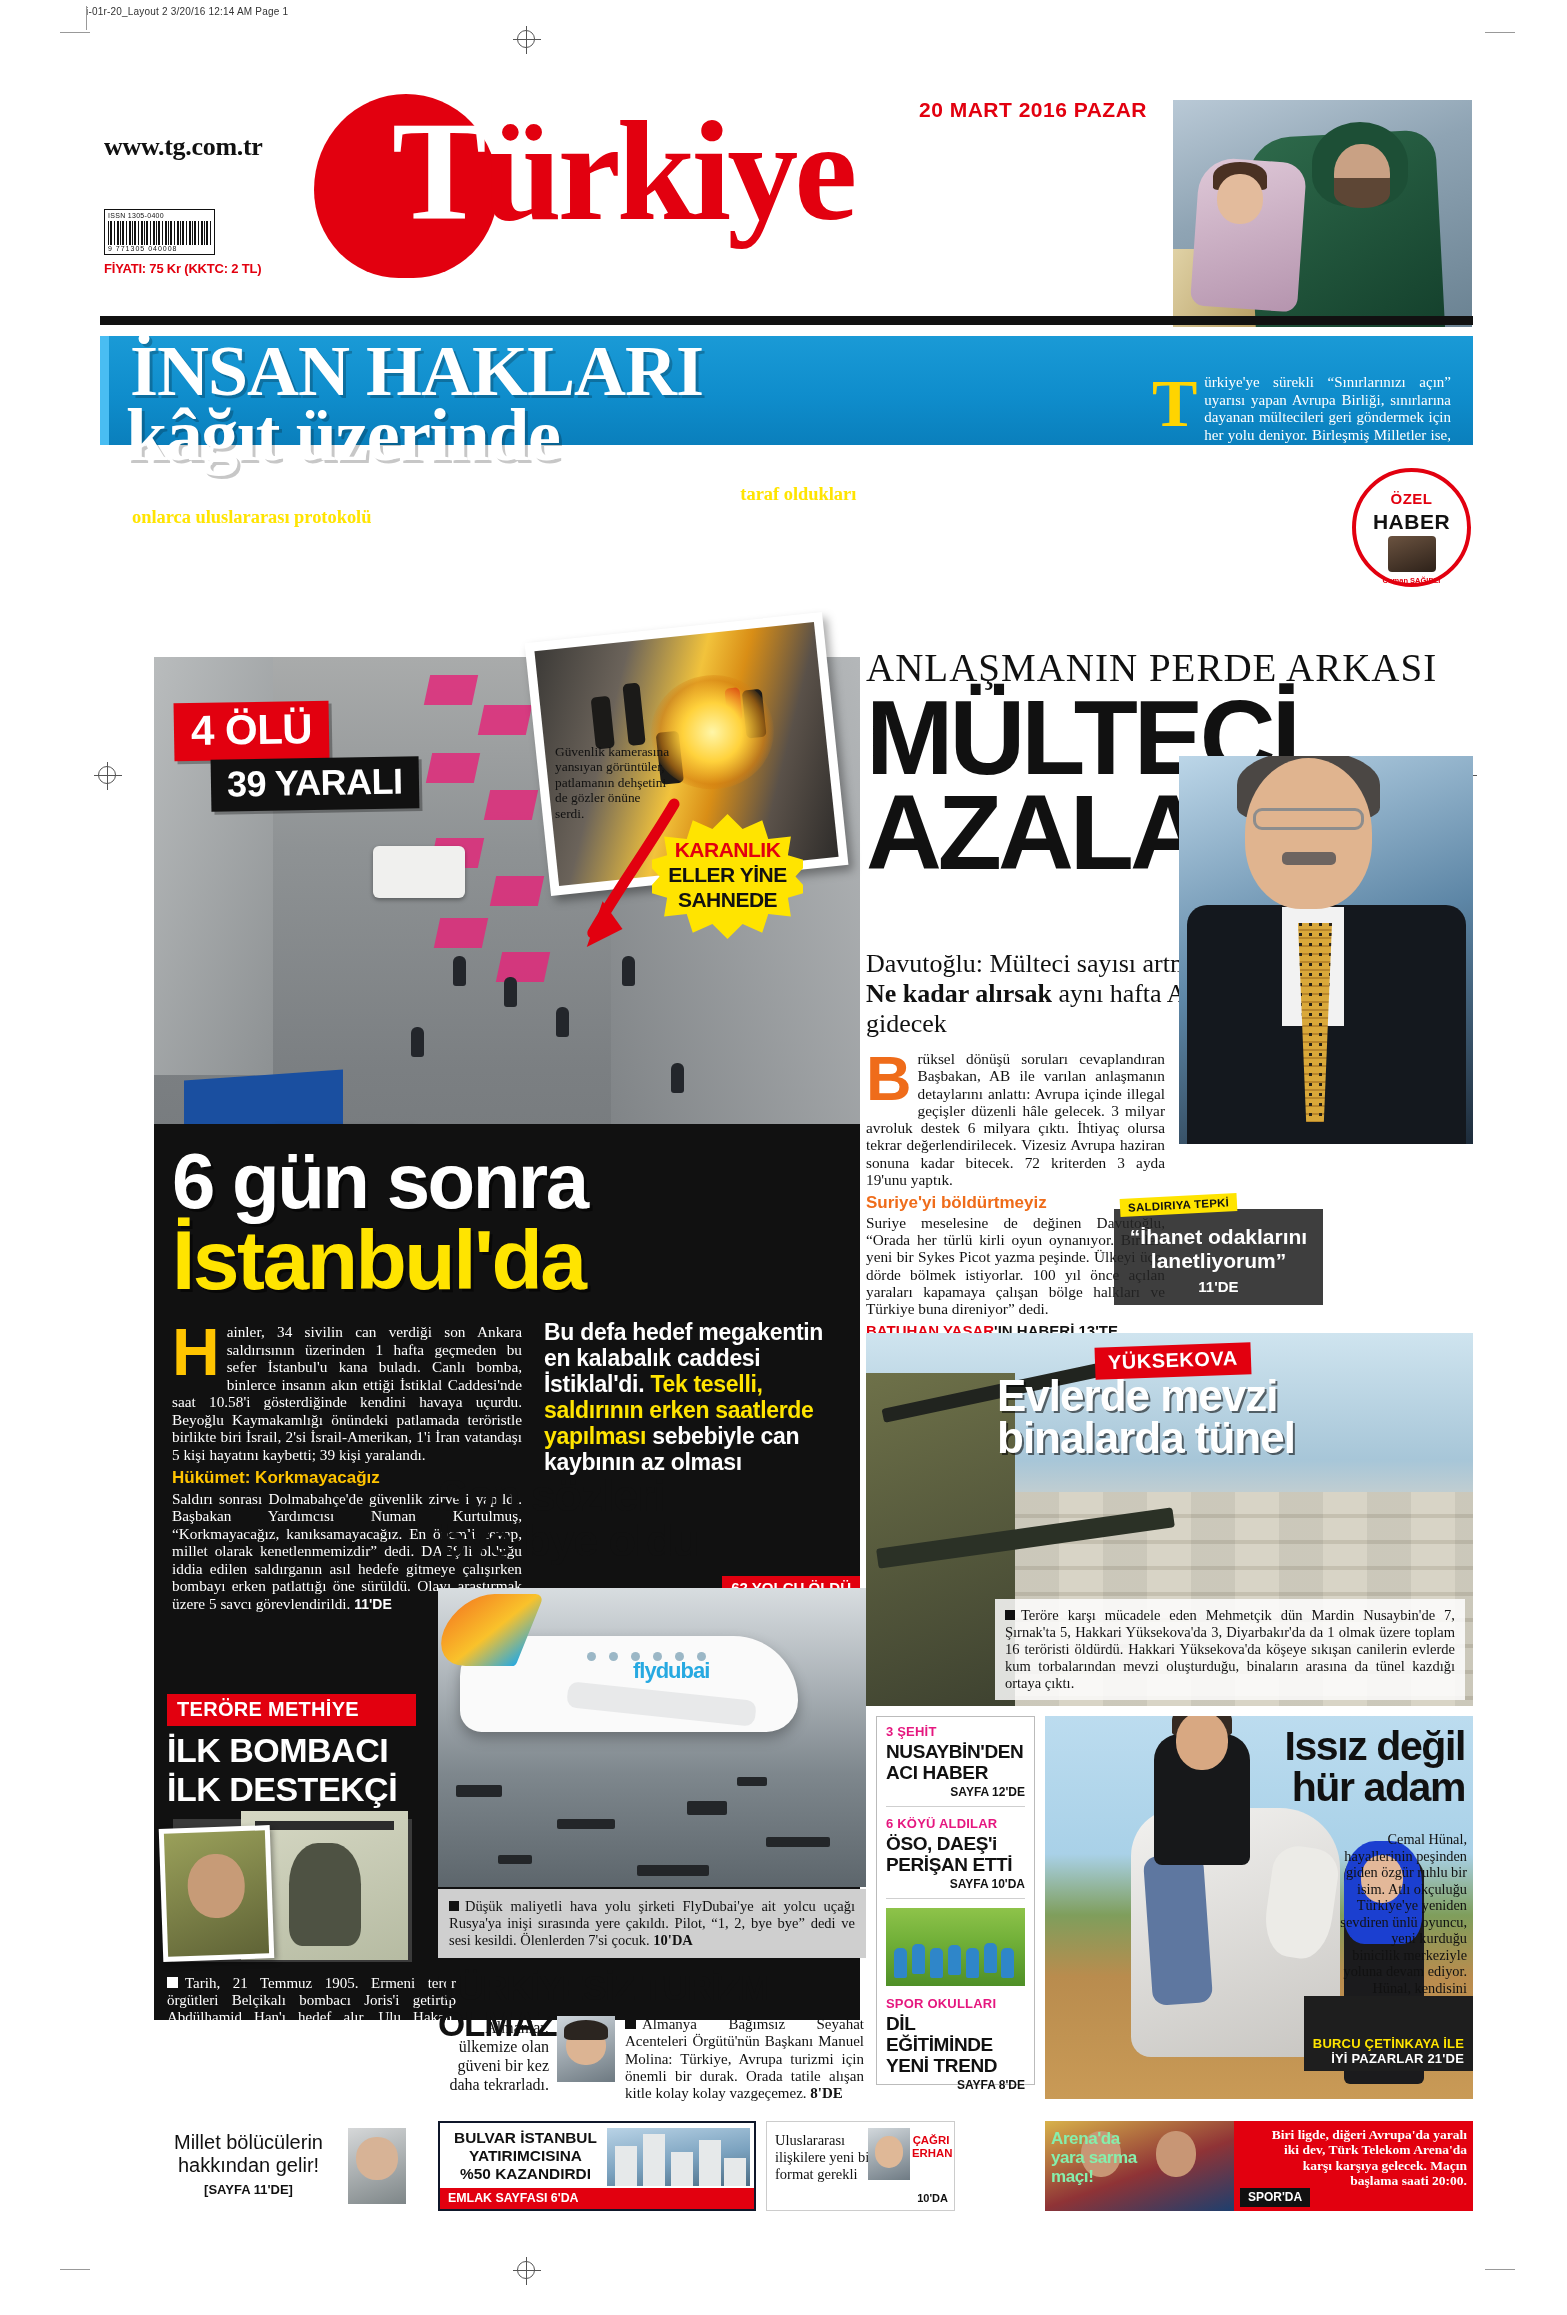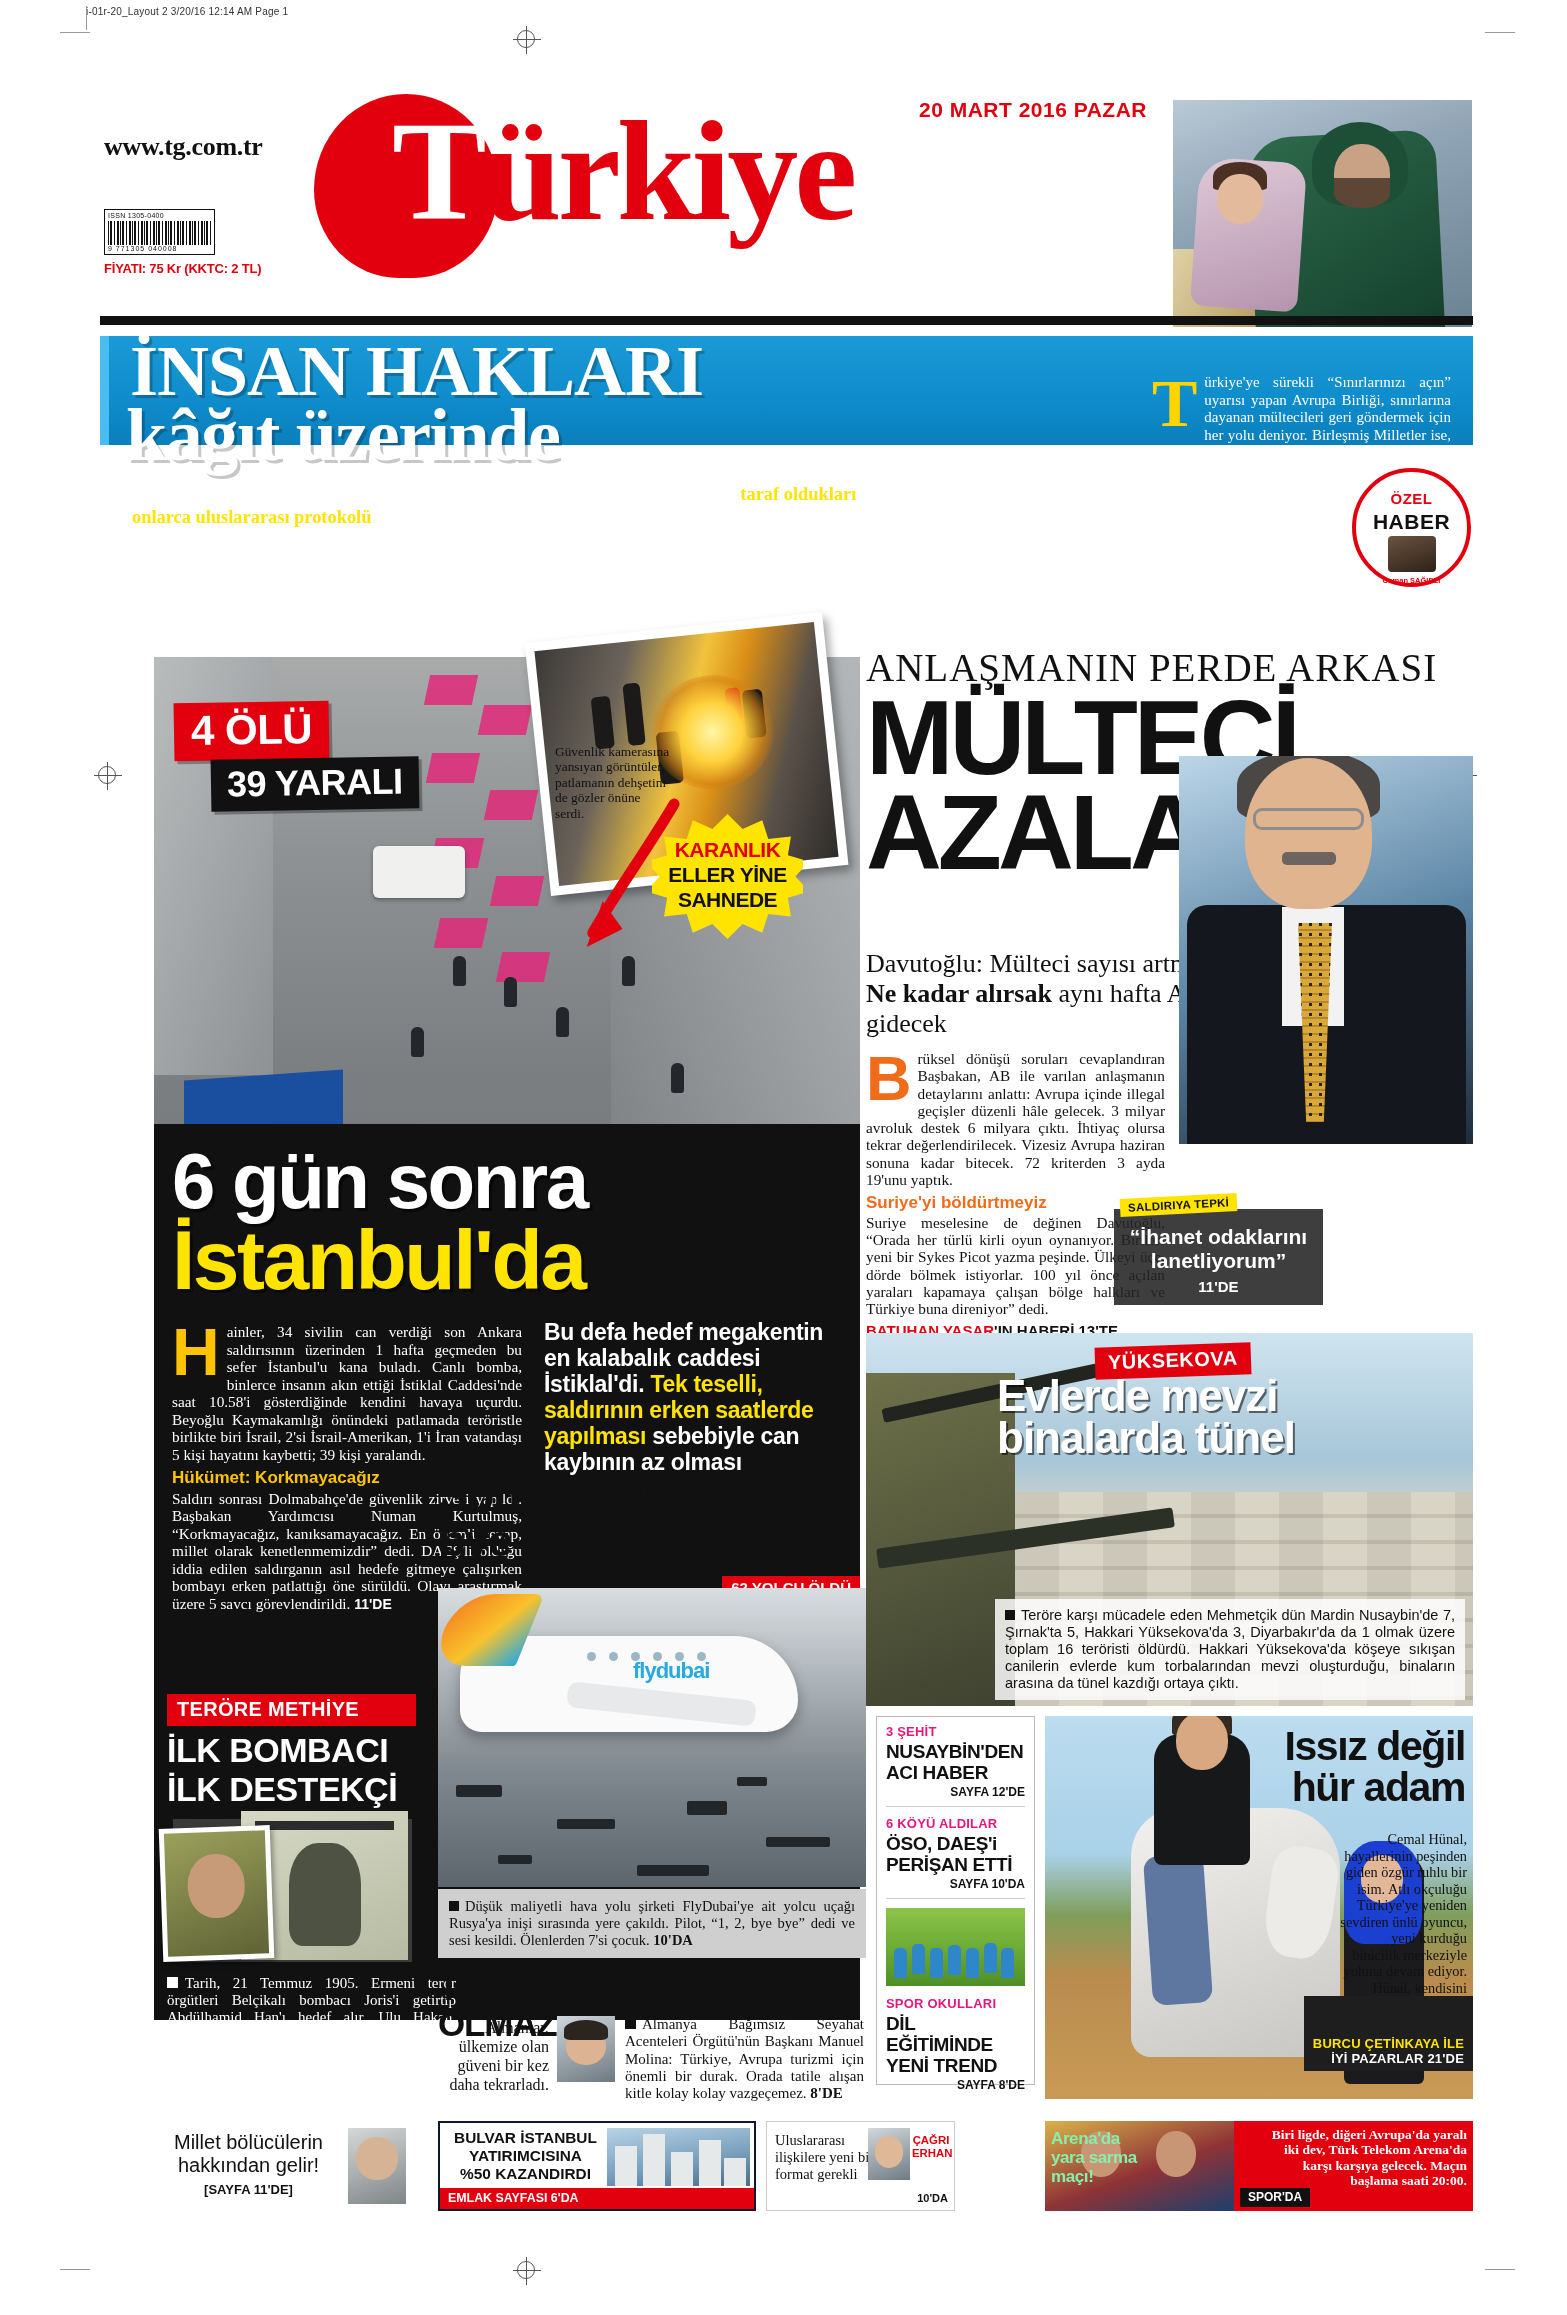--- a/index.html
+++ b/index.html
@@ -152,21 +152,21 @@
      background:repeating-linear-gradient(180deg,#d8d4c6 0 22px,#c5c0b0 22px 26px);}
   .yuk-sand::after{content:"";position:absolute;inset:0;background:repeating-linear-gradient(90deg,rgba(0,0,0,.06) 0 44px,transparent 44px 88px);}
   .yuk-sold{position:absolute;left:0;top:40px;width:149px;height:333px;background:linear-gradient(160deg,#6e7149,#3e4230);}
   .yuk-rifle{position:absolute;left:14px;top:48px;width:269px;height:14px;background:#21241f;transform:rotate(-12deg);border-radius:3px;}
   .yuk-rifle2{position:absolute;left:10px;top:195px;width:299px;height:20px;background:#2b3126;transform:rotate(-8deg);border-radius:3px;}
   .yuk-tag { position:absolute; left:229px; top:12px; background:#e2000f; color:#fff;
      font-family:"Liberation Sans",sans-serif; font-weight:700; font-size:20px; padding:4px 13px 5px; transform:rotate(-2deg); letter-spacing:0.5px;}
   .yuk-h { position:absolute; left:131px; top:42px; width:468px;
      font-family:"Liberation Sans",sans-serif; font-weight:700; font-size:44px; line-height:42px; color:#fff; letter-spacing:-1px; text-shadow:2px 2px 0 rgba(0,0,0,.55);}
   .yuk-cap { position:absolute; left:129px; right:8px; bottom:6px; background:rgba(255,255,255,.84); padding:8px 10px;
-     font-family:Liberation Sans, sans-serif; font-size:14.5px; line-height:17px; color:#111; text-align:justify;}
+     font-family:Liberation Serif, serif; font-size:14.5px; line-height:17px; color:#111; text-align:justify;}
   .sq { display:inline-block; width:10px; height:10px; background:#111; margin-right:6px; }
 
   
   .artblk { position:absolute; left:154px; top:1124px; width:706px; height:896px; background:#111; }
   .art-h1 { position:absolute; left:18px; top:20px; font-family:"Liberation Sans",sans-serif; font-weight:700;
      font-size:78px; line-height:74px; color:#fff; letter-spacing:-2.5px; text-shadow:3px 3px 0 rgba(0,0,0,.5);}
   .art-h2 { position:absolute; left:18px; top:96px; font-family:"Liberation Sans",sans-serif; font-weight:700;
      font-size:84px; line-height:80px; color:#ffe400; letter-spacing:-2.5px; text-shadow:3px 3px 0 rgba(0,0,0,.5);}
   .art-body { position:absolute; left:18px; top:199px; width:350px;
      font-family:"Liberation Serif",serif; font-size:15.3px; line-height:17.5px; color:#fff; text-align:justify;}

